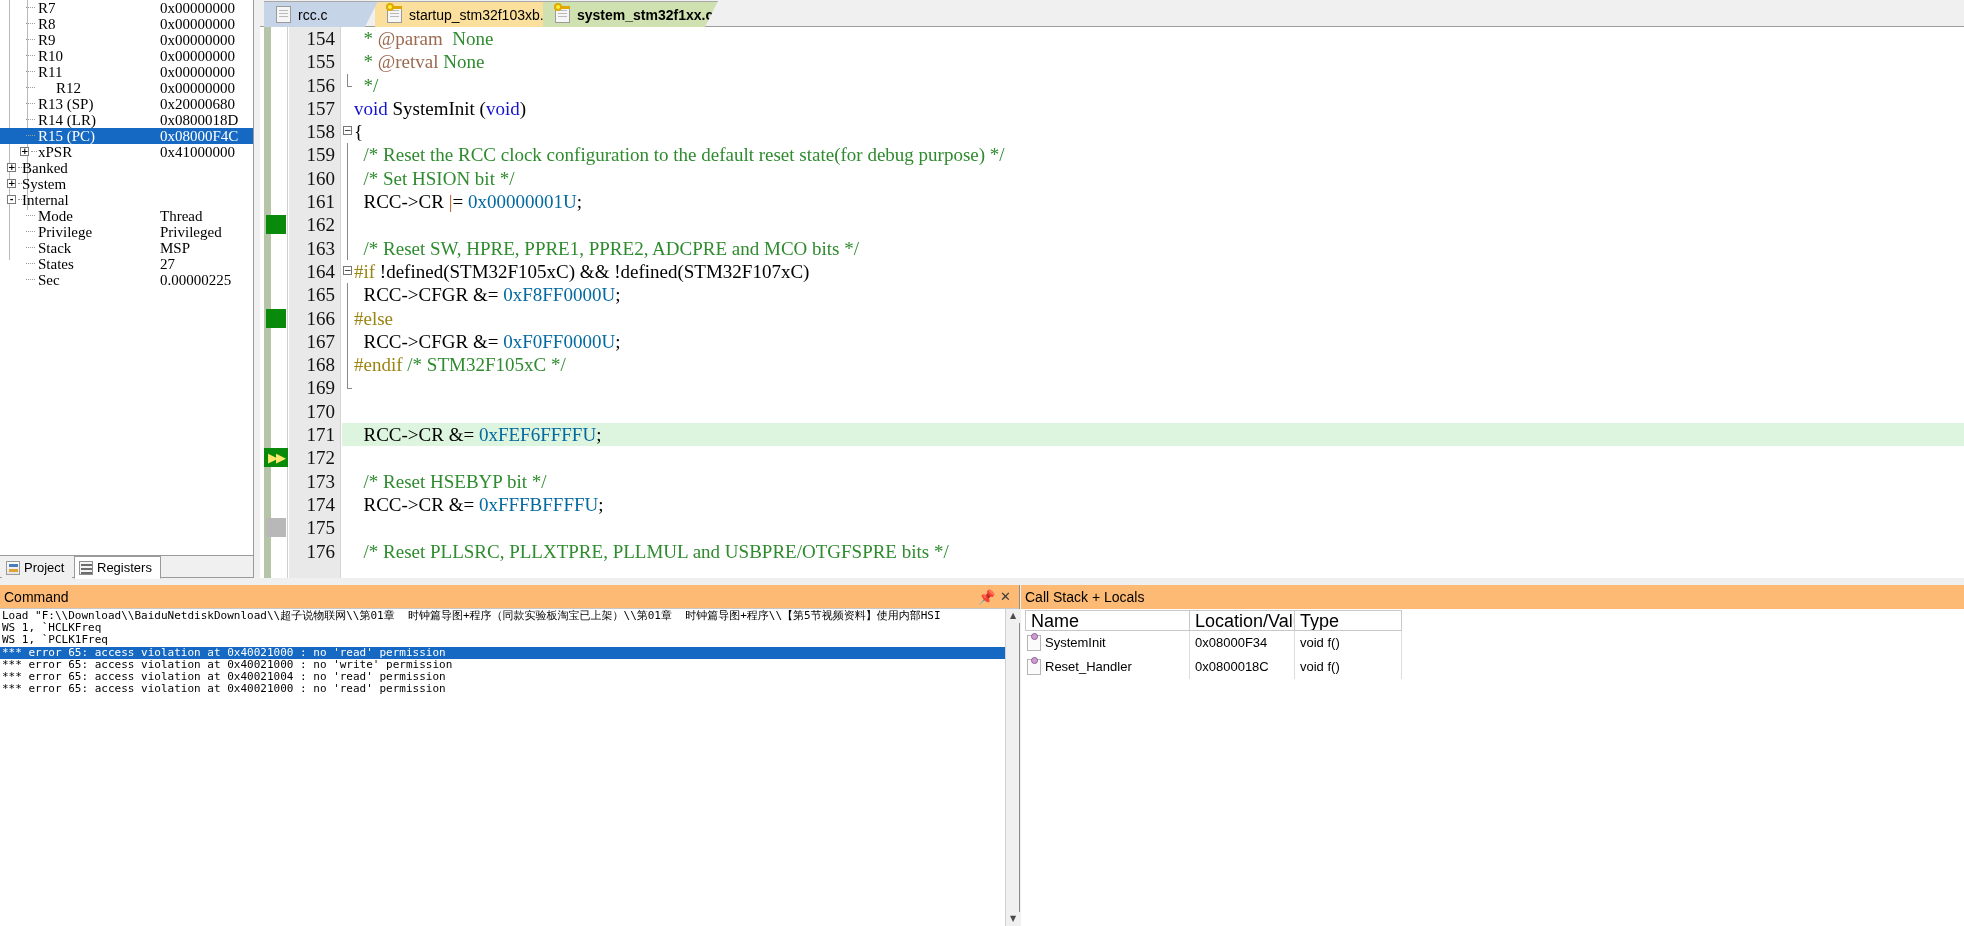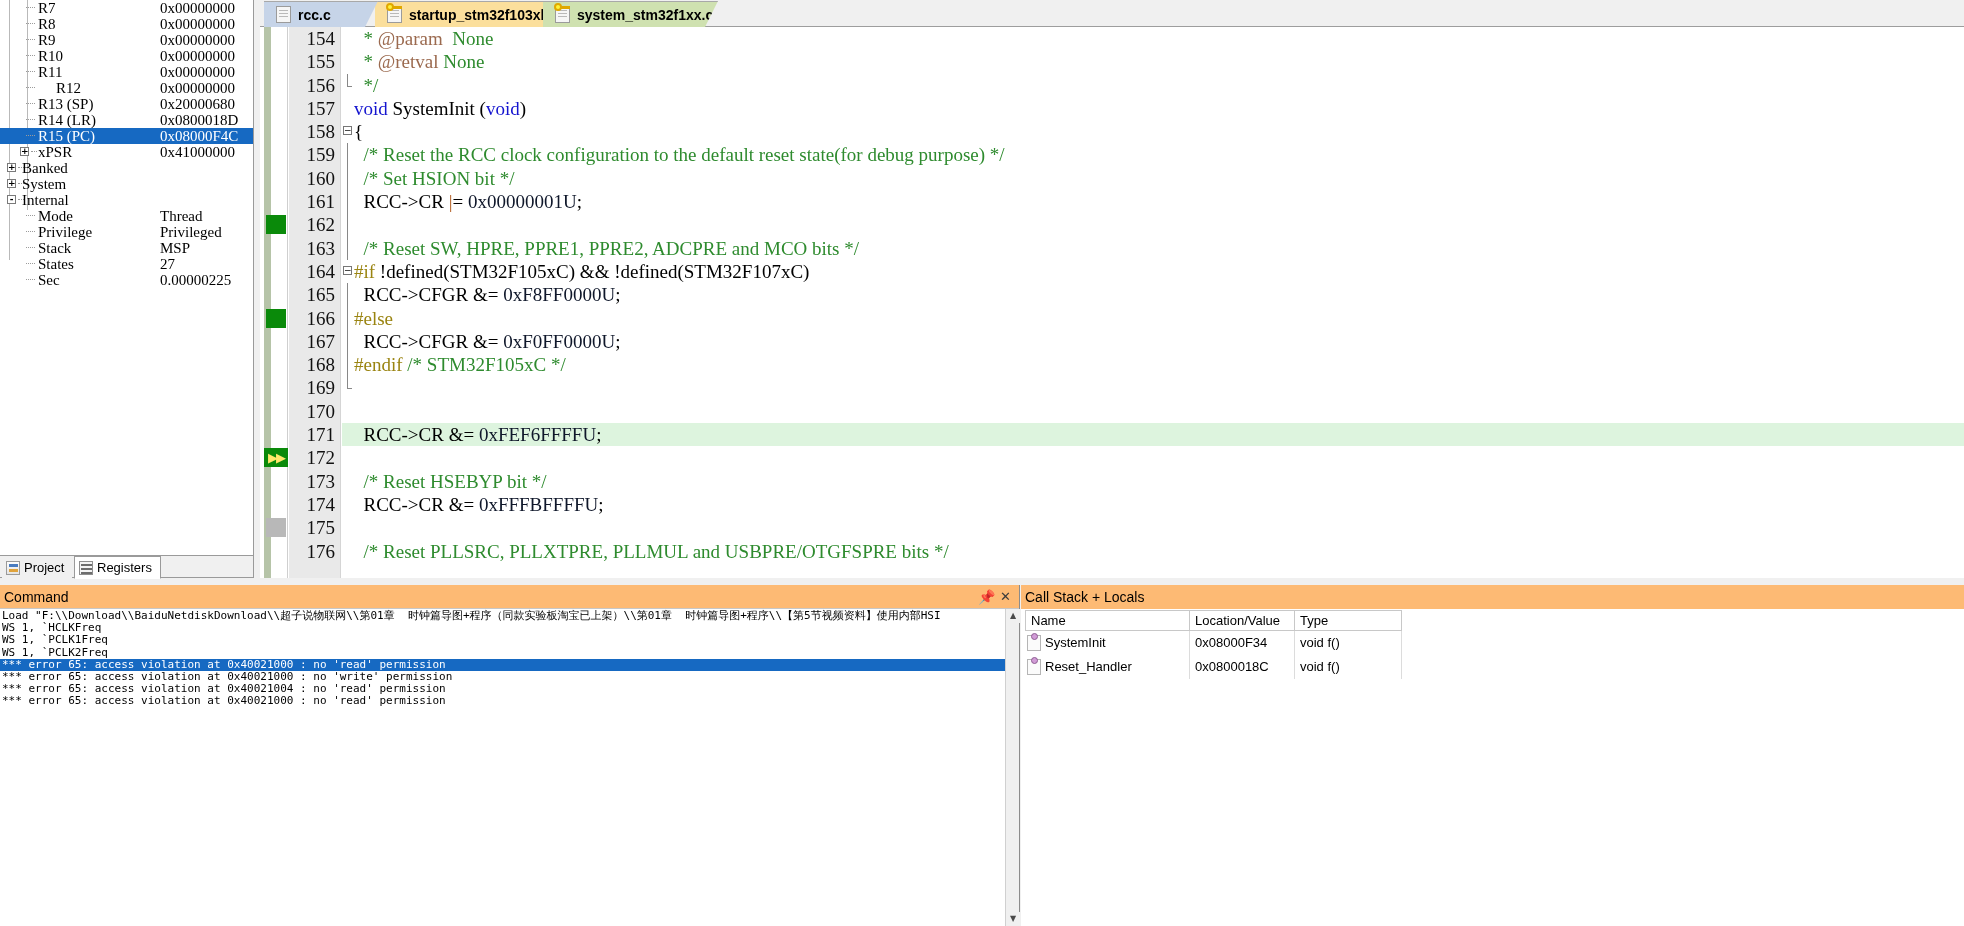--- a/index.html
+++ b/index.html
@@ -57,21 +57,21 @@
   .etab {
     position: absolute; top: 1px; height: 26px;
     display: flex; align-items: center; gap: 7px;
     padding: 0 16px 0 12px; font-size: 14px; color: #000;
     border-top: 1px solid #a8a8a8;
     clip-path: polygon(0 0, 100% 0, calc(100% - 13px) 100%, 0 100%);
   }
   .etab.t-blue   { background: #c6d4e8; }
   .etab.t-yellow { background: #fbdf9c; }
   .etab.t-green  { background: #cfe1b0; font-weight: bold; }
-  .etab .lbl { white-space: nowrap; font-weight: bold; }
+  .etab .lbl { white-space: nowrap; }
 
   .code-area { position: absolute; left: 0; top: 27px; right: 0; bottom: 0; background: #fff; overflow: hidden; }
   .gutter-marks {
     position: absolute; left: 0; top: 0; width: 28px; bottom: 0;
     background: #ffffff; border-right: 1px solid #cfcfcf;
   }
   .marginbar { position:absolute; left:4px; top:0; width:7px; bottom:0; background:#b6c4a8; }
   .linenums {
     position: absolute; left: 29px; top: 0; width: 52px; bottom: 0;
     background: #e9e9e9; border-right: 1px solid #d5d5d5;
@@ -100,21 +100,21 @@
     border: 1px solid #777; background: #fff; font-size: 9px; line-height: 7px;
     text-align: center; color: #000; font-family: "DejaVu Sans", sans-serif;
   }
   .foldline { position:absolute; left:5px; width:1px; background:#888; }
   .foldend  { position:absolute; left:5px; height:1px; width:5px; background:#888; }
 
   
   .c-comment { color: #2e8b2e; }
   .c-doctag  { color: #9b6a4f; }
   .c-kw      { color: #1414cf; }
-  .c-num     { color: #0f172a; }
+  .c-num     { color: #0369a1; }
   .c-pre     { color: #9a8411; }
   .c-plain   { color: #000000; }
   .c-op      { color: #b05a1e; }
 
   
   .cmd-pane {
     position: absolute; left: 0; top: 585px; width: 1020px; bottom: 0;
     background: #ffffff; border-right: 1px solid #8c8c8c;
   }
   .pane-title {
@@ -150,21 +150,21 @@
   }
   .sb-up { top:0; } .sb-dn { bottom:0; }
 
   
   .cs-pane {
     position: absolute; left: 1021px; top: 585px; right: 0; bottom: 0;
     background: #ffffff;
   }
   .cs-hdr {
     position:absolute; left:4px; top:25px; right:0; height:21px;
-    display:flex; font-size:13px; color:#000;
+    display:flex; font-size:18px; color:#000;
   }
   .cs-hcell {
     height:21px; line-height:20px; background:#ffffff;
     border:1px solid #c8c8c8; border-left:none; padding-left:5px;
     white-space:nowrap; overflow:hidden;
   }
   .cs-hcell:first-child { border-left:1px solid #c8c8c8; }
   .cs-rows { position:absolute; left:4px; top:46px; right:0; bottom:0; font-size:13px; }
   .cs-row { display:flex; height:24px; }
   .cs-cell { height:24px; line-height:24px; padding-left:5px; white-space:nowrap; overflow:hidden;
@@ -457,21 +457,20 @@
   <div class="cmd-pane">
     <div class="pane-title">
       <span>Command</span>
       <span class="pin">📌</span>
       <span class="xbtn">✕</span>
     </div>
     <div class="cmd-out" id="cmd-out">
         <div class="cline">Load "F:\\Download\\BaiduNetdiskDownload\\超子说物联网\\第01章  时钟篇导图+程序（同款实验板淘宝已上架）\\第01章  时钟篇导图+程序\\【第5节视频资料】使用内部HSI</div>
         <div class="cline">WS 1, `HCLKFreq</div>
         <div class="cline">WS 1, `PCLK1Freq</div>
-        <div class="cline">WS 1, `PCLK2Freq</div>
         <div class="cline sel">*** error 65: access violation at 0x40021000 : no 'read' permission</div>
         <div class="cline">*** error 65: access violation at 0x40021000 : no 'write' permission</div>
         <div class="cline">*** error 65: access violation at 0x40021004 : no 'read' permission</div>
         <div class="cline">*** error 65: access violation at 0x40021000 : no 'read' permission</div>
       </div>
     <div class="cmd-scroll">
       <div class="sb-up">▲</div>
       <div class="sb-dn">▼</div>
     </div>
   </div>

